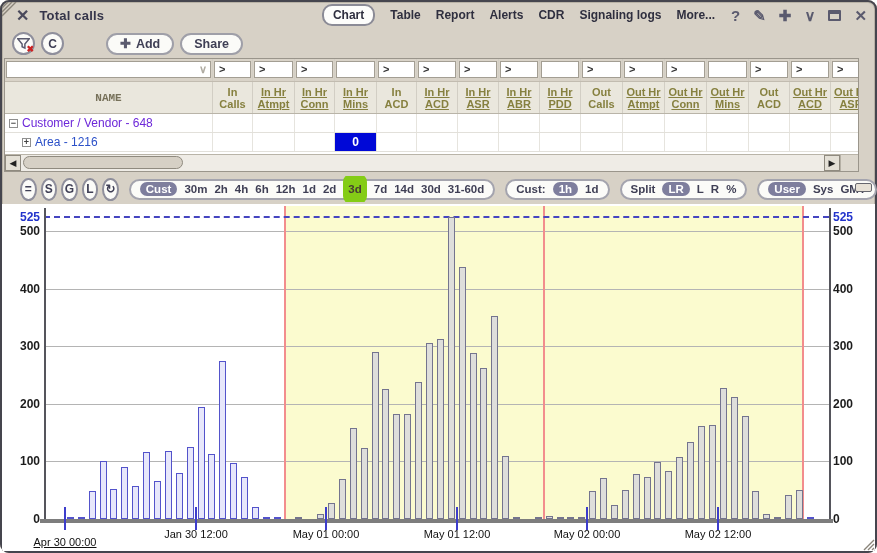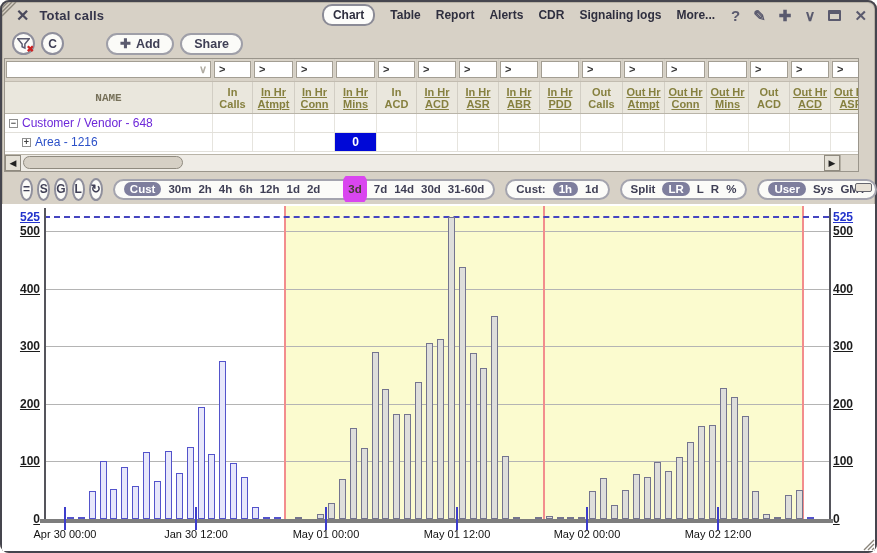--- a/index.html
+++ b/index.html
@@ -55,36 +55,36 @@
   #sc-thumb { position:absolute; left:2px; top:1px; width:160px; height:13px; background:#d6d0c5; border:1px solid #8f8a7f; border-radius:7px; }
   #sc-corner { width:18px; height:16px; background:#ddd8ce; border-left:1px solid #b5b0a5; flex:none; }
 
   
   #chartbar { position:absolute; left:0; top:176px; width:877px; height:26px; display:flex; align-items:center; gap:4px;
               padding-left:20px; white-space:nowrap; overflow:hidden; }
   .pill-group { height:21px; border:2px solid #a4a4ae; border-radius:12px; background:#fbfbf8; display:flex; align-items:center;
                 gap:7px; padding:0 9px; font-size:11.5px; font-weight:bold; color:#3f3f55; margin-left:6px; }
   .pg-item { cursor:default; }
   .sel-dark { background:#7e7e9d; color:#fff; border-radius:9px; padding:1px 6px; }
-  .sel-tan  { background:#d946ef; color:#463c33; border-radius:8px; padding:9px 5px;margin-left:16px; }
+  .sel-tan  { background:#84cc16; color:#463c33; border-radius:8px; padding:9px 5px; }
   #collapse-handle { position:absolute; right:5px; top:183px; width:17px; height:9px; border:1px solid #66666e; background:#e7e1d6; border-radius:2px; }
 
   
   #chart { position:absolute; left:2px; top:204px; width:873px; height:347px; background:#fff; }
   .abs { position:absolute; }
   .gridline { height:1px; background:#b4b4b4; z-index:2; }
   #band { background:#fbfbcf; z-index:1; }
   .redline { width:2px; background:#f28d8d; z-index:3; }
   #maxline { border-top:2px dashed #4545c0; z-index:3; }
   .axis-v { width:2px; background:#55555c; z-index:6; }
   #baseline { height:4px; background:#7d7d7d; z-index:6; }
   .bar { border:1px solid #5353cb; background:#e7e7fb; z-index:5; }
   .bar.inband { border-color:#74748e; background:#dededb; }
   .xtick { width:2px; background:#3d3dcb; z-index:7; }
-  .ylab { font-size:12px; font-weight:bold; color:#1c1c1c; width:34px; text-align:right; z-index:8;text-decoration:underline; }
+  .ylab { font-size:12px; font-weight:bold; color:#1c1c1c; width:34px; text-align:right; z-index:8; }
   .ylab.right { text-align:left; width:40px; }
   .ylab.max { color:#2233cc; }
   .xlab { font-size:11px; color:#111; width:92px; text-align:center; z-index:8; }
 
   .grip { position:absolute; z-index:40; }
 </style>
 </head>
 <body>
 
 <div id="window">
@@ -460,21 +460,21 @@
       <div class="abs bar inband" style="left: 750px; top: 287px; width: 7px; height: 28px;"></div>
       <div class="abs bar inband" style="left: 761px; top: 310px; width: 7px; height: 5px;"></div>
       <div class="abs bar inband" style="left: 772px; top: 313px; width: 7px; height: 2px;"></div>
       <div class="abs bar inband" style="left: 783px; top: 291px; width: 7px; height: 24px;"></div>
       <div class="abs bar inband" style="left: 794px; top: 286px; width: 7px; height: 29px;"></div>
       <div class="abs bar" style="left: 805px; top: 313px; width: 7px; height: 2px;"></div>
       <div class="abs axis-v" style="left: 42px; top: 4px; width: 2px; height: 315px;"></div>
       <div class="abs axis-v" style="left: 827px; top: 4px; width: 2px; height: 315px;"></div>
       <div class="abs " id="baseline" style="left: 38px; top: 315px; width: 793px; height: 4px;"></div>
       <div class="abs xtick" style="left: 62px; top: 303px; width: 2px; height: 23px;"></div>
-      <div class="abs xlab" style="left: 17px; top: 324px; width: 92px; height: 14px;">Apr 30 00:00</div>
+      <div class="abs xlab" style="left: 17px; top: 332px; width: 92px; height: 14px; text-decoration: underline;">Apr 30 00:00</div>
       <div class="abs xtick" style="left: 193px; top: 303px; width: 2px; height: 23px;"></div>
       <div class="abs xlab" style="left: 148px; top: 324px; width: 92px; height: 14px;">Jan 30 12:00</div>
       <div class="abs xtick" style="left: 323px; top: 303px; width: 2px; height: 23px;"></div>
       <div class="abs xlab" style="left: 278px; top: 324px; width: 92px; height: 14px;">May 01 00:00</div>
       <div class="abs xtick" style="left: 454px; top: 303px; width: 2px; height: 23px;"></div>
       <div class="abs xlab" style="left: 409px; top: 324px; width: 92px; height: 14px;">May 01 12:00</div>
       <div class="abs xtick" style="left: 584px; top: 303px; width: 2px; height: 23px;"></div>
       <div class="abs xlab" style="left: 539px; top: 324px; width: 92px; height: 14px;">May 02 00:00</div>
       <div class="abs xtick" style="left: 715px; top: 303px; width: 2px; height: 23px;"></div>
       <div class="abs xlab" style="left: 670px; top: 324px; width: 92px; height: 14px;">May 02 12:00</div>

